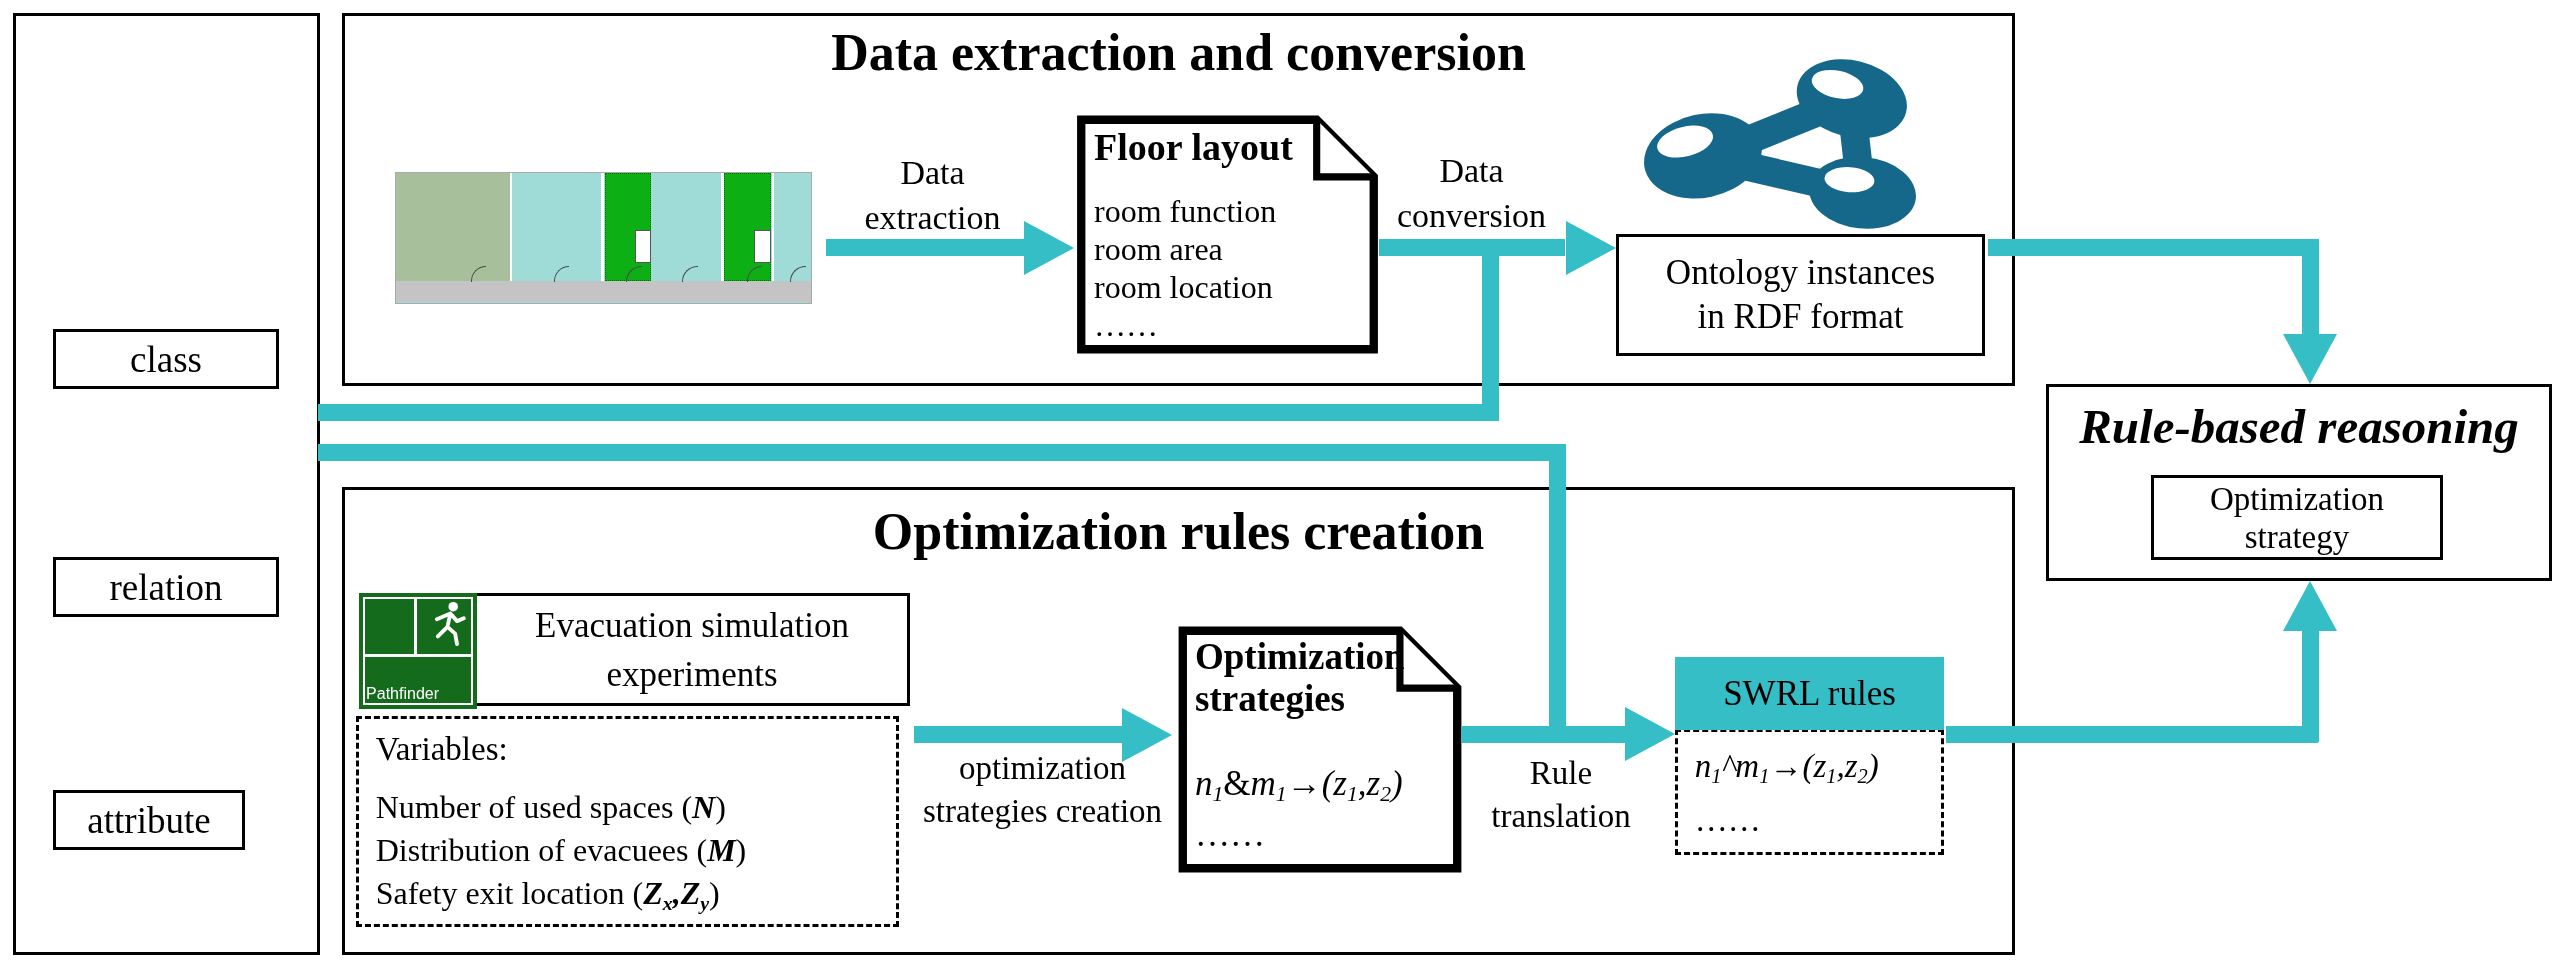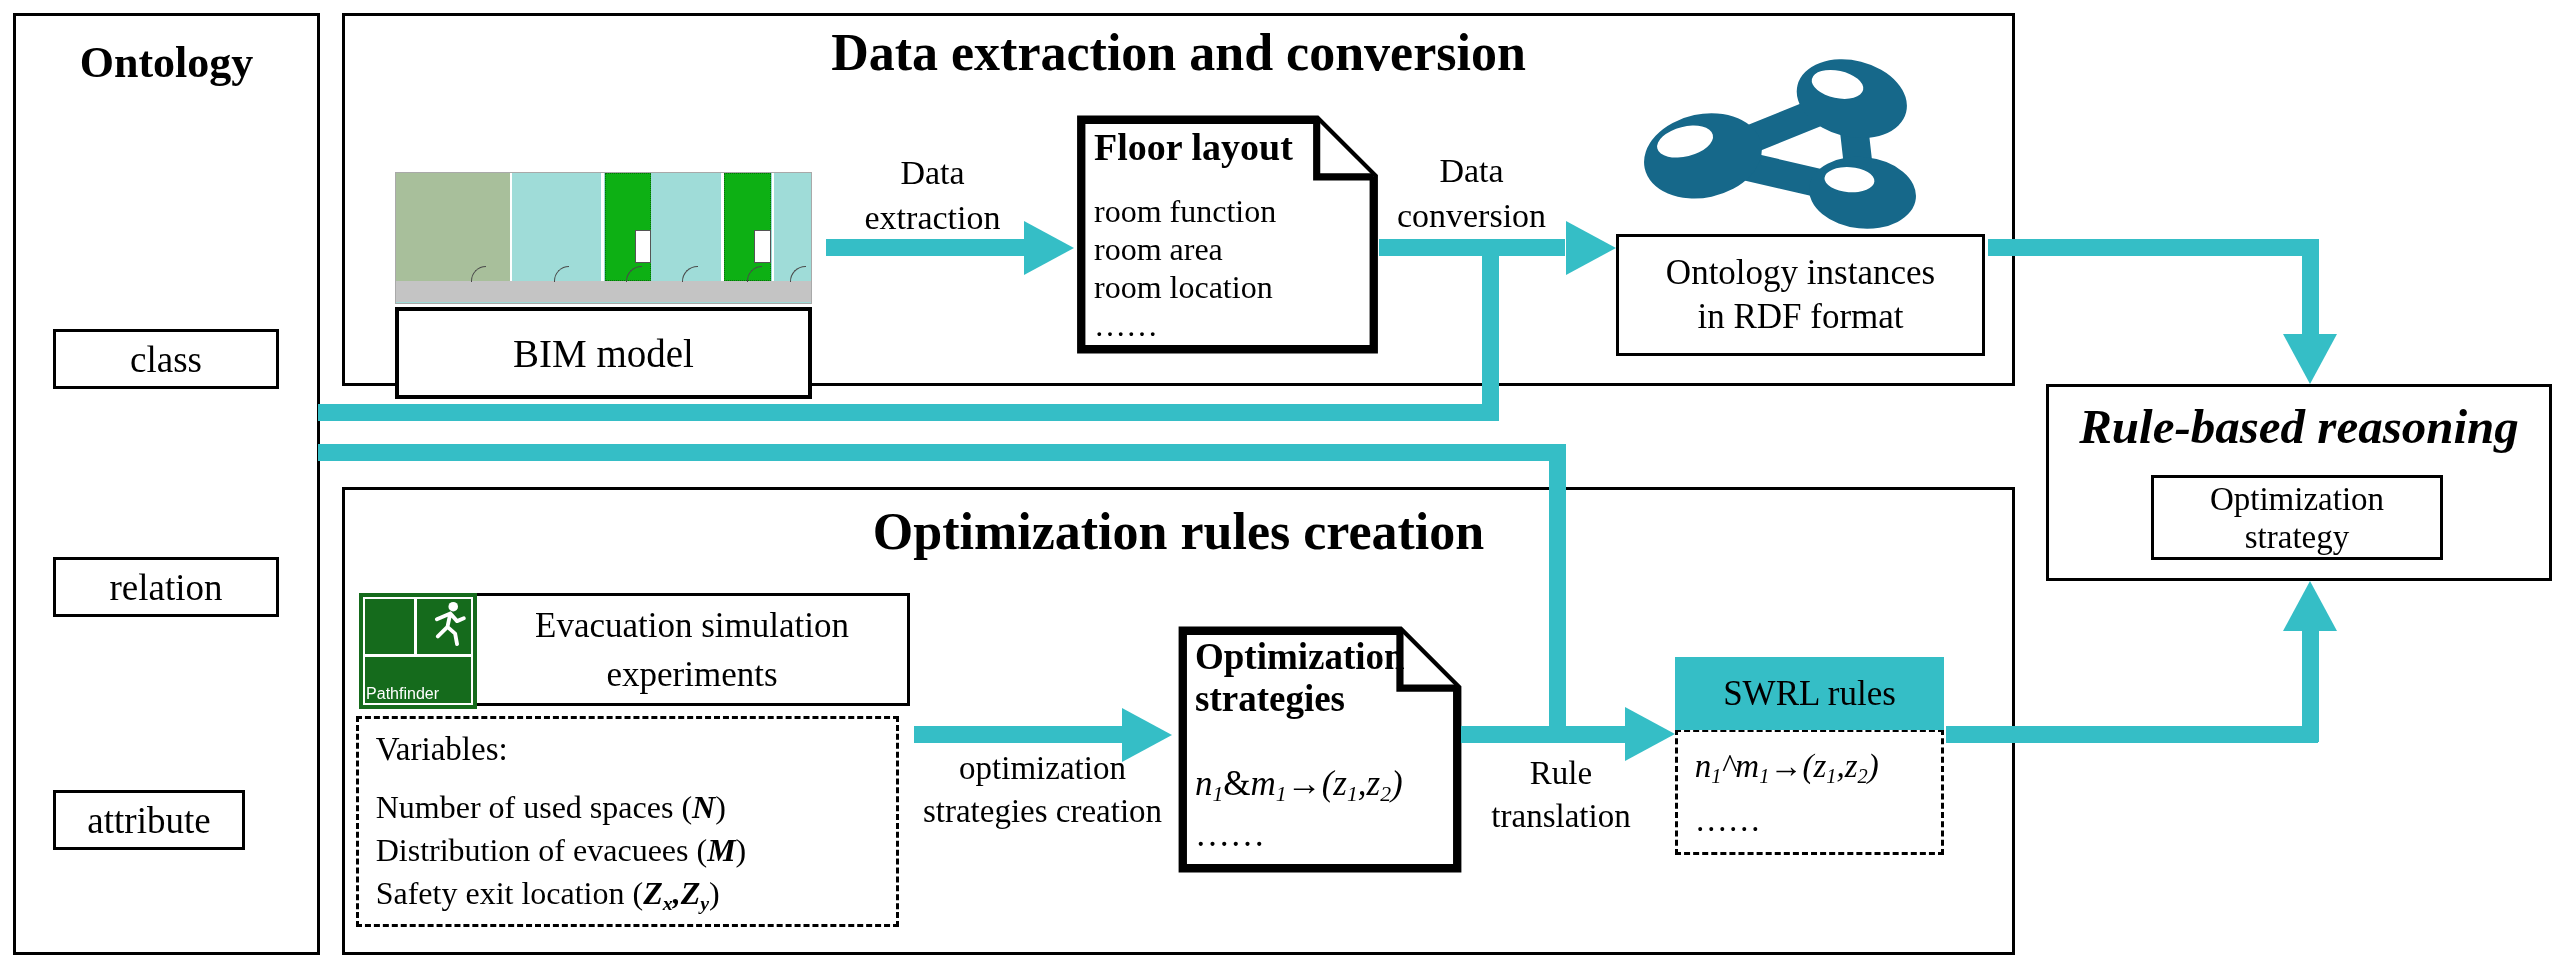--- a/index.html
+++ b/index.html
@@ -28,21 +28,20 @@
   .arc { position:absolute; width:15.5px; height:15.5px; border-top:1.8px solid #4a4a4a; border-left:1.8px solid #4a4a4a;
          border-top-left-radius:100%; z-index:4; }
 </style>
 </head>
 <body>
 
 <div class="canvas">
 
   <div class="panel" style="left:13px; top:13px; width:307px; height:942px;">
     <div class="panel-title" style="top:21.4px; font-size:44px; line-height:52px;">
-      <div>Ontology</div>
     </div>
     <div class="sbox" style="left:37px; top:269px; width:226px; height:60px; font-size:37px;margin-top:44px;">
       <span>class</span>
     </div>
     <div class="sbox" style="left:37px; top:541px; width:226px; height:60px; font-size:37px;">
       <span>relation</span>
     </div>
     <div class="sbox" style="left:37px; top:774px; width:192px; height:60px; font-size:37px;">
       <span>attribute</span>
     </div>
@@ -61,23 +60,20 @@
     <div class="abs" style="left:86.3%; top:57px; width:4%; height:33px; background:#fff; border:1.2px solid #555;"></div>
     <div class="abs" style="left:90.6%; top:0; width:2.4px; height:108px; background:#fff;"></div>
     <div class="abs" style="left:0; top:108px; width:100%; height:21.4px; background:#c4c4c4;"></div>
     <div class="arc" style="left:18%;  top:93px;"></div>
     <div class="arc" style="left:38%;  top:93px;"></div>
     <div class="arc" style="left:55.5%;top:93px;"></div>
     <div class="arc" style="left:69%;  top:93px;"></div>
     <div class="arc" style="left:84.5%;top:93px;"></div>
     <div class="arc" style="left:95%;  top:93px;"></div>
   </div>
-  <div class="sbox" style="left:395px; top:307px; width:417px; height:92px; border-width:4.2px; font-size:39px;">
-    <span>BIM model</span>
-  </div>
 
   <div class="lbl" style="left:831px; top:150px; width:203px; font-size:34px; line-height:45px;">
     <div>Data</div>
     <div>extraction</div>
   </div>
   <div class="bar" style="left:826px; top:239px; width:198px; height:16.7px;"></div>
   <div class="head head-right" style="left:1024px; top:221px;"></div>
 
   <svg class="abs" style="left:1076px; top:115px; z-index:5;" width="303" height="239" viewBox="0 0 508 402">
     <path d="M8 8 H404 L500 104 V394 H8 Z" fill="#fff" stroke="#000" stroke-width="14"></path>

